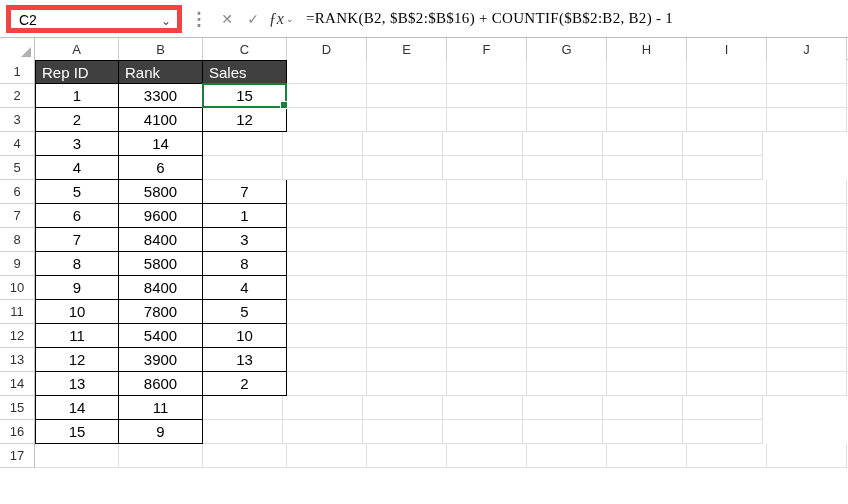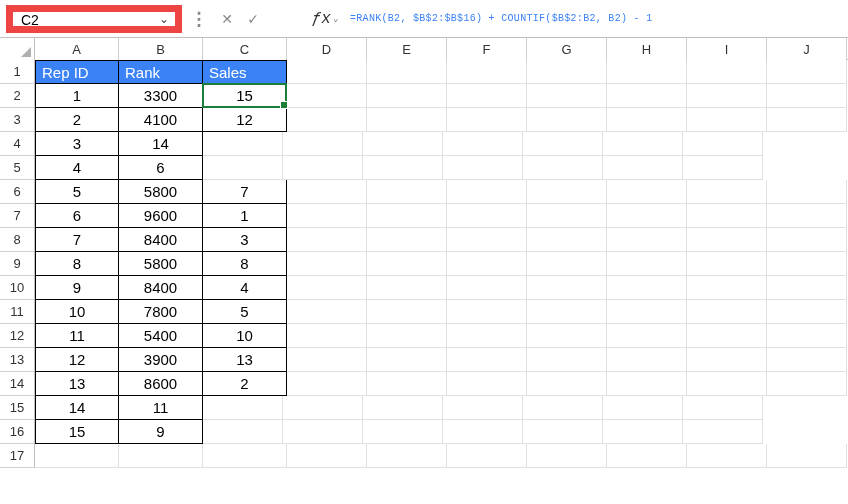--- a/index.html
+++ b/index.html
@@ -16,25 +16,25 @@
   .formula-bar {
     display: flex;
     align-items: center;
     height: 38px;
     border-bottom: 1px solid #c0c0c0;
     background: #fff;
     padding: 0 6px 0 6px;
   }
   .name-box {
     display: flex;
-    align-items: flex-start;
+    align-items: flex-end;
     justify-content: space-between;
     width: 176px;
     height: 28px;
-    border: 7px solid #ef4444;
+    border: 5px solid #ef4444;
     background: #fff;
     padding: 0 6px 0 8px;
     font-size: 14px;
   }
   .name-box .chev {
     font-size: 12px;
     color: #4a4a4a;
   }
   .fb-icons {
     display: flex;
@@ -51,39 +51,38 @@
     width: 26px;
     height: 28px;
     display: flex;
     align-items: center;
     justify-content: center;
     color: #888;
     font-size: 14px;
   }
   .fb-icon.fx {
     font-style: italic;
-    font-family: Liberation Mono, monospace;
+    font-family: Liberation Serif, serif;
     color: #333;
     font-size: 16px;
     width: 30px;
-    margin-left: 44px;
   }
   .fb-icon .chev-small {
     font-size: 9px;
     margin-left: 2px;
     color: #666;
   }
   .formula-input {
     flex: 1;
     height: 28px;
     margin-left: 6px;
     padding: 0 4px;
-    font-family: Liberation Mono, monospace;
-    font-size: 10px;
-    color: #3b82f6;
+    font-family: Liberation Serif, serif;
+    font-size: 15px;
+    color: #000000;
     border: none;
     outline: none;
     display: flex;
     align-items: center;
     white-space: pre;
     letter-spacing: 0.3px;
   }
   
   .grid {
     position: relative;
@@ -140,21 +139,21 @@
     border-right: 1px solid #e0e0e0;
     border-bottom: 1px solid #e0e0e0;
     display: flex;
     align-items: center;
     justify-content: center;
     font-size: 15px;
     color: #000;
     position: relative;
   }
   .cell.header {
-    background: #3b82f6;
+    background: #404040;
     color: #fff;
     justify-content: flex-start;
     padding-left: 6px;
   }
   .cell.bordered {
     border-right: 1px solid #000;
     border-bottom: 1px solid #000;
   }
   .cell.bordered-top {
     border-top: 1px solid #000;

